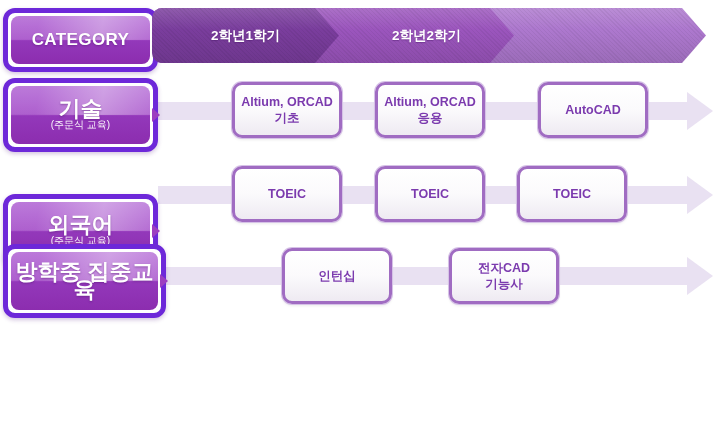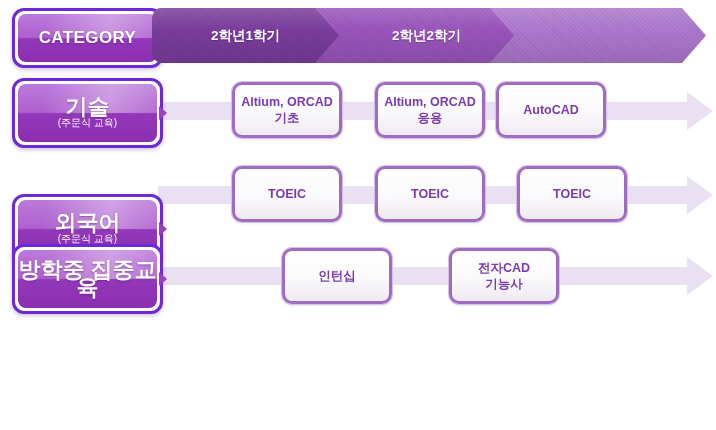--- a/index.html
+++ b/index.html
@@ -3,22 +3,22 @@
 <meta charset="utf-8">
 <style>
   html,body{margin:0;padding:0;background:#ffffff;}
   #canvas{
     position:relative; width:716px; height:430px; overflow:hidden;
     background:#ffffff; font-family:"Liberation Sans", sans-serif;
   }
 
   
   .pbtn{
-    position:absolute; left:12px; width:145px; z-index:3;
-    background:#ffffff; border:3px solid #6d28d9; border-radius:12px;
+    position:absolute; left:3px; width:145px; z-index:3;
+    background:#ffffff; border:5px solid #6d28d9; border-radius:12px;
     box-shadow:0 2px 4px rgba(110,60,150,0.30);
   }
   .pbtn-inner{
     position:absolute; inset:3px; border-radius:8px; overflow:hidden;
     background:linear-gradient(to bottom,#b46bd6 0%,#a54ec9 48%,#9338ba 52%,#8c2daf 100%);
     display:flex; flex-direction:column; align-items:center; justify-content:center;
     color:#ffffff; text-align:center;
   }
   .pbtn-inner::before{ 
     content:""; position:absolute; left:0; top:0; right:0; height:50%;
@@ -31,21 +31,21 @@
     border-top:7px solid transparent; border-bottom:7px solid transparent; z-index:4;
   }
   .pbtn-main{ position:relative; font-size:22px; font-weight:bold; line-height:18px;
     text-shadow:0 1px 2px rgba(80,20,110,0.45); }
   .pbtn-sub{ position:relative; font-size:10px; line-height:13px; opacity:0.95; }
   .cat .pbtn-main{ font-size:17px; letter-spacing:0.4px; }
 
   .cat{ top:8px; height:54px; }
   .row-label-1{ top:78px;  height:64px; }
   .row-label-2{ top:162px; height:64px;margin-top:32px; }
-  .row-label-3{ top:244px; height:64px; }
+  .row-label-3{ top:244px; height:64px;padding-left:8px; }
 
   
   .hbar{
     position:absolute; left:152px; top:8px; width:556px; height:55px;
     border-radius:10px 0 0 10px; overflow:hidden;
   }
   .seg{
     position:absolute; top:0; height:100%;
     background-image:
       repeating-linear-gradient(45deg, rgba(0,0,0,0.05) 0 1px, rgba(0,0,0,0) 1px 3px),
@@ -116,21 +116,21 @@
   </div>
   <div class="band band-1"></div>
   <div class="course crow-1" style="left: 232px;">
     <span>Altium, ORCAD</span>
     <span>기초</span>
   </div>
   <div class="course crow-1" style="left: 375px;">
     <span>Altium, ORCAD</span>
     <span>응용</span>
   </div>
-  <div class="course crow-1" style="left: 496px;">
+  <div class="course crow-1" style="left: 538px;">
     <span>AutoCAD</span>
   </div>
 
   <div class="pbtn row-label-2">
     <div class="pbtn-inner">
       <span class="pbtn-main">외국어</span>
       <span class="pbtn-sub">(주문식 교육)</span>
     </div>
     <div class="pbtn-tab"></div>
   </div>

